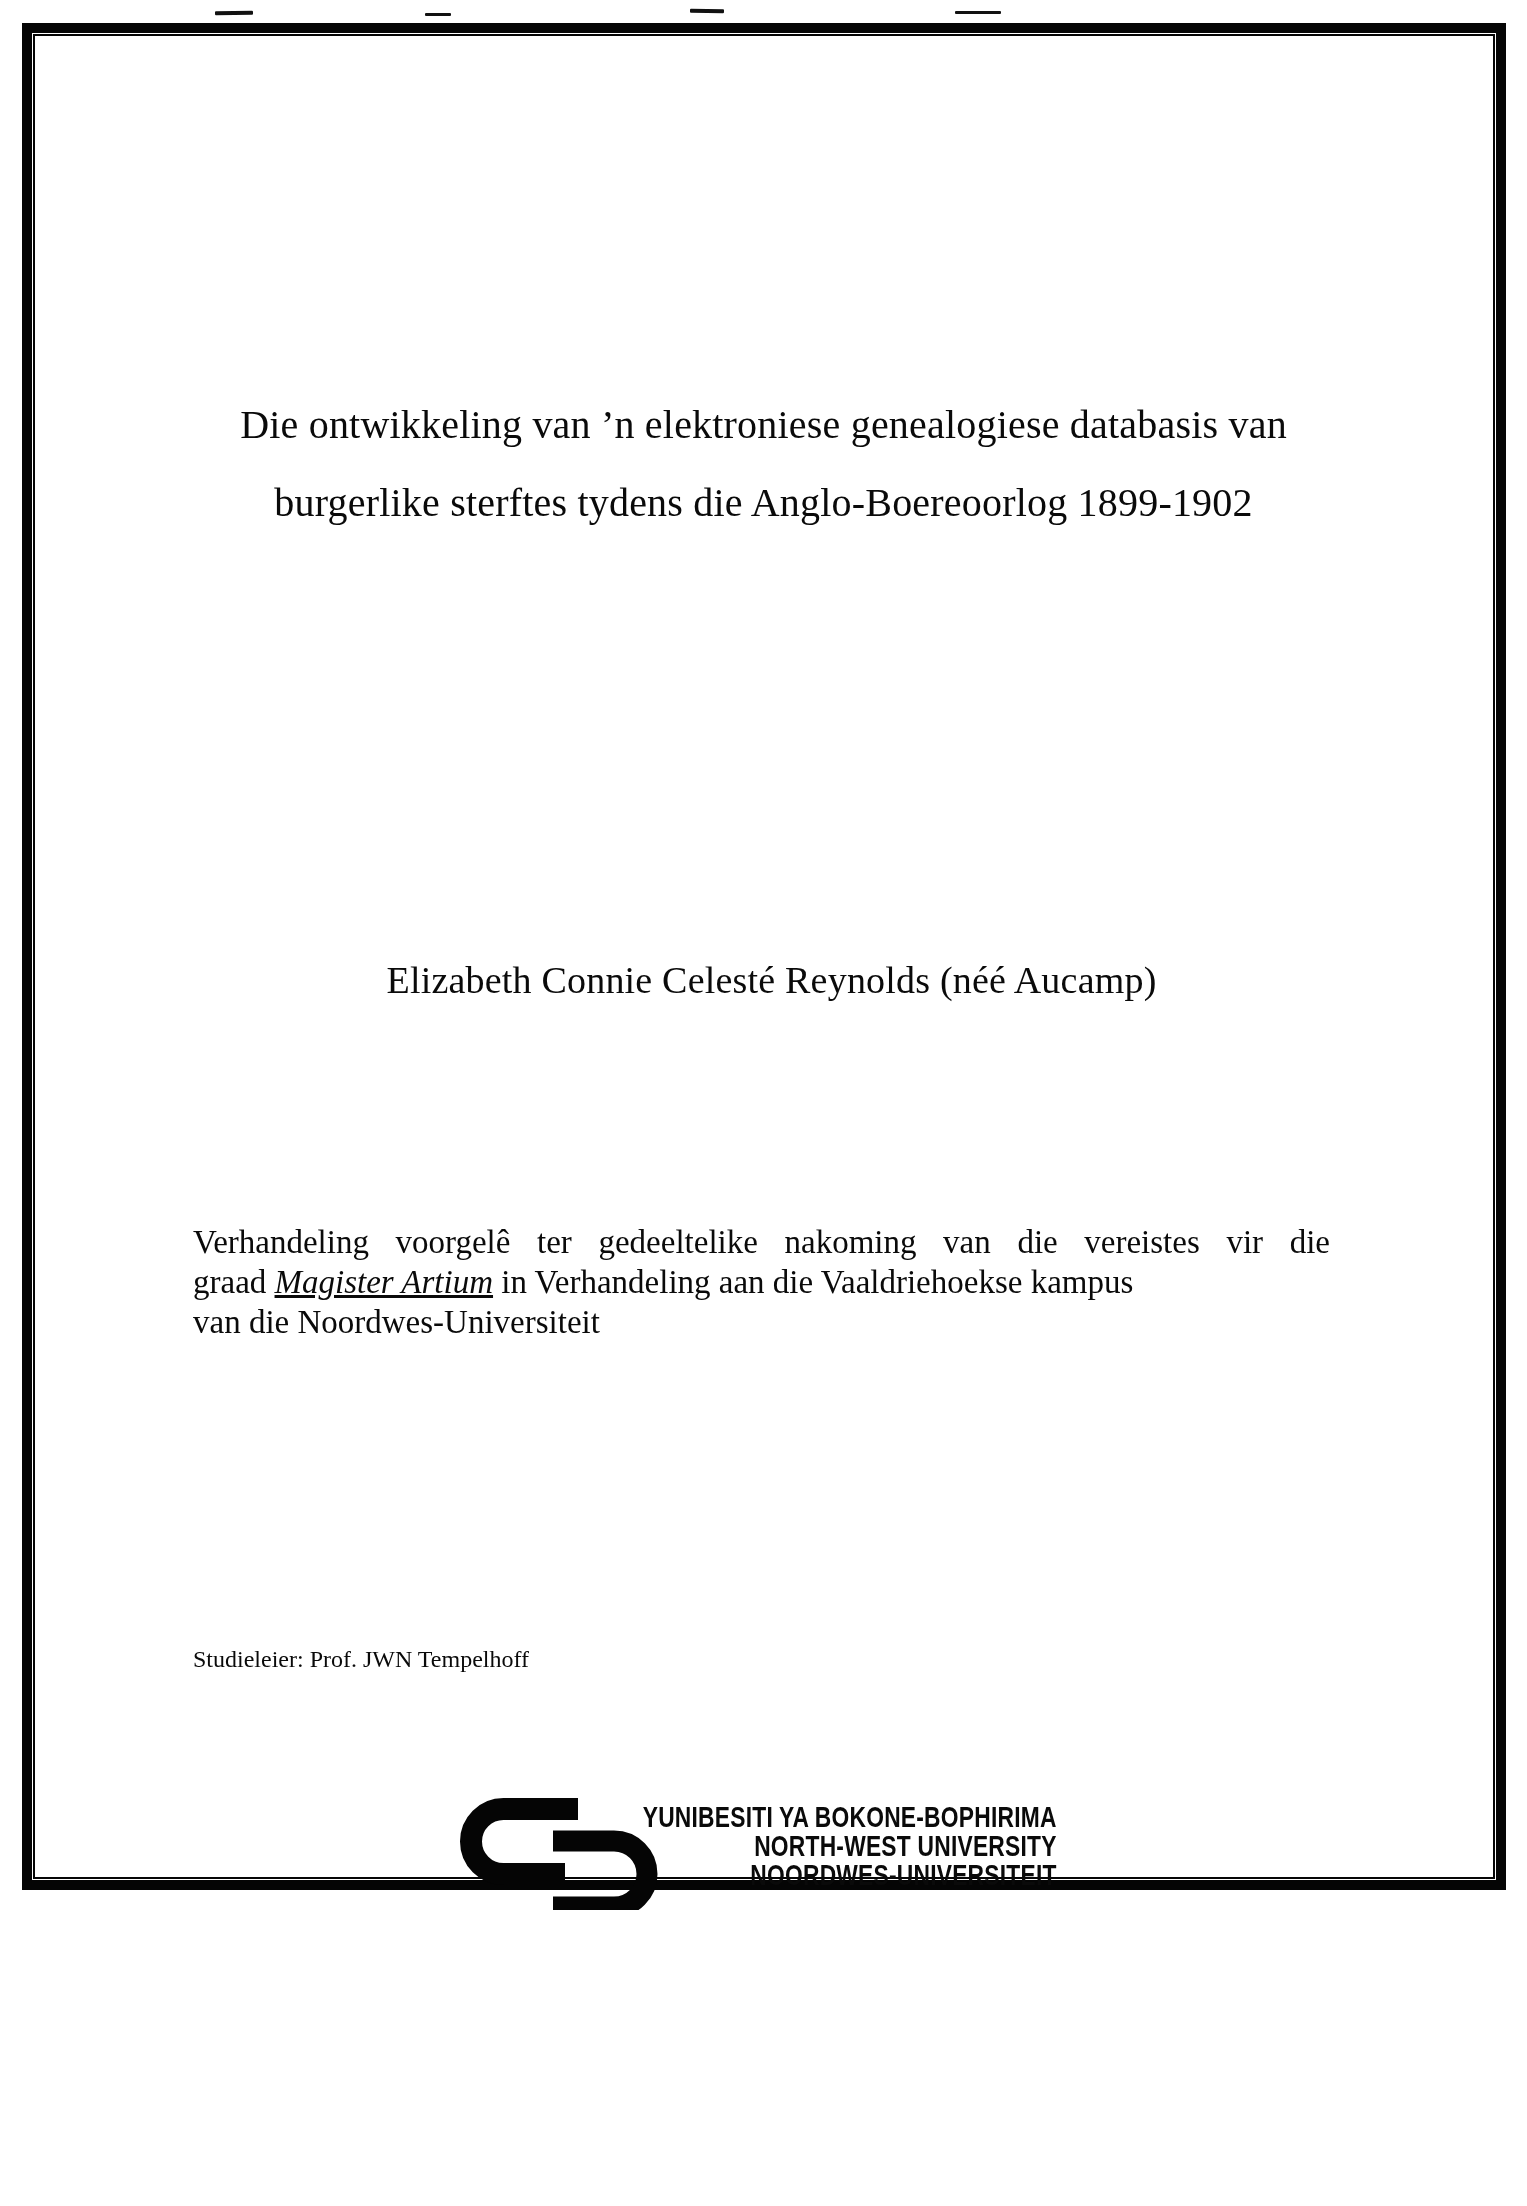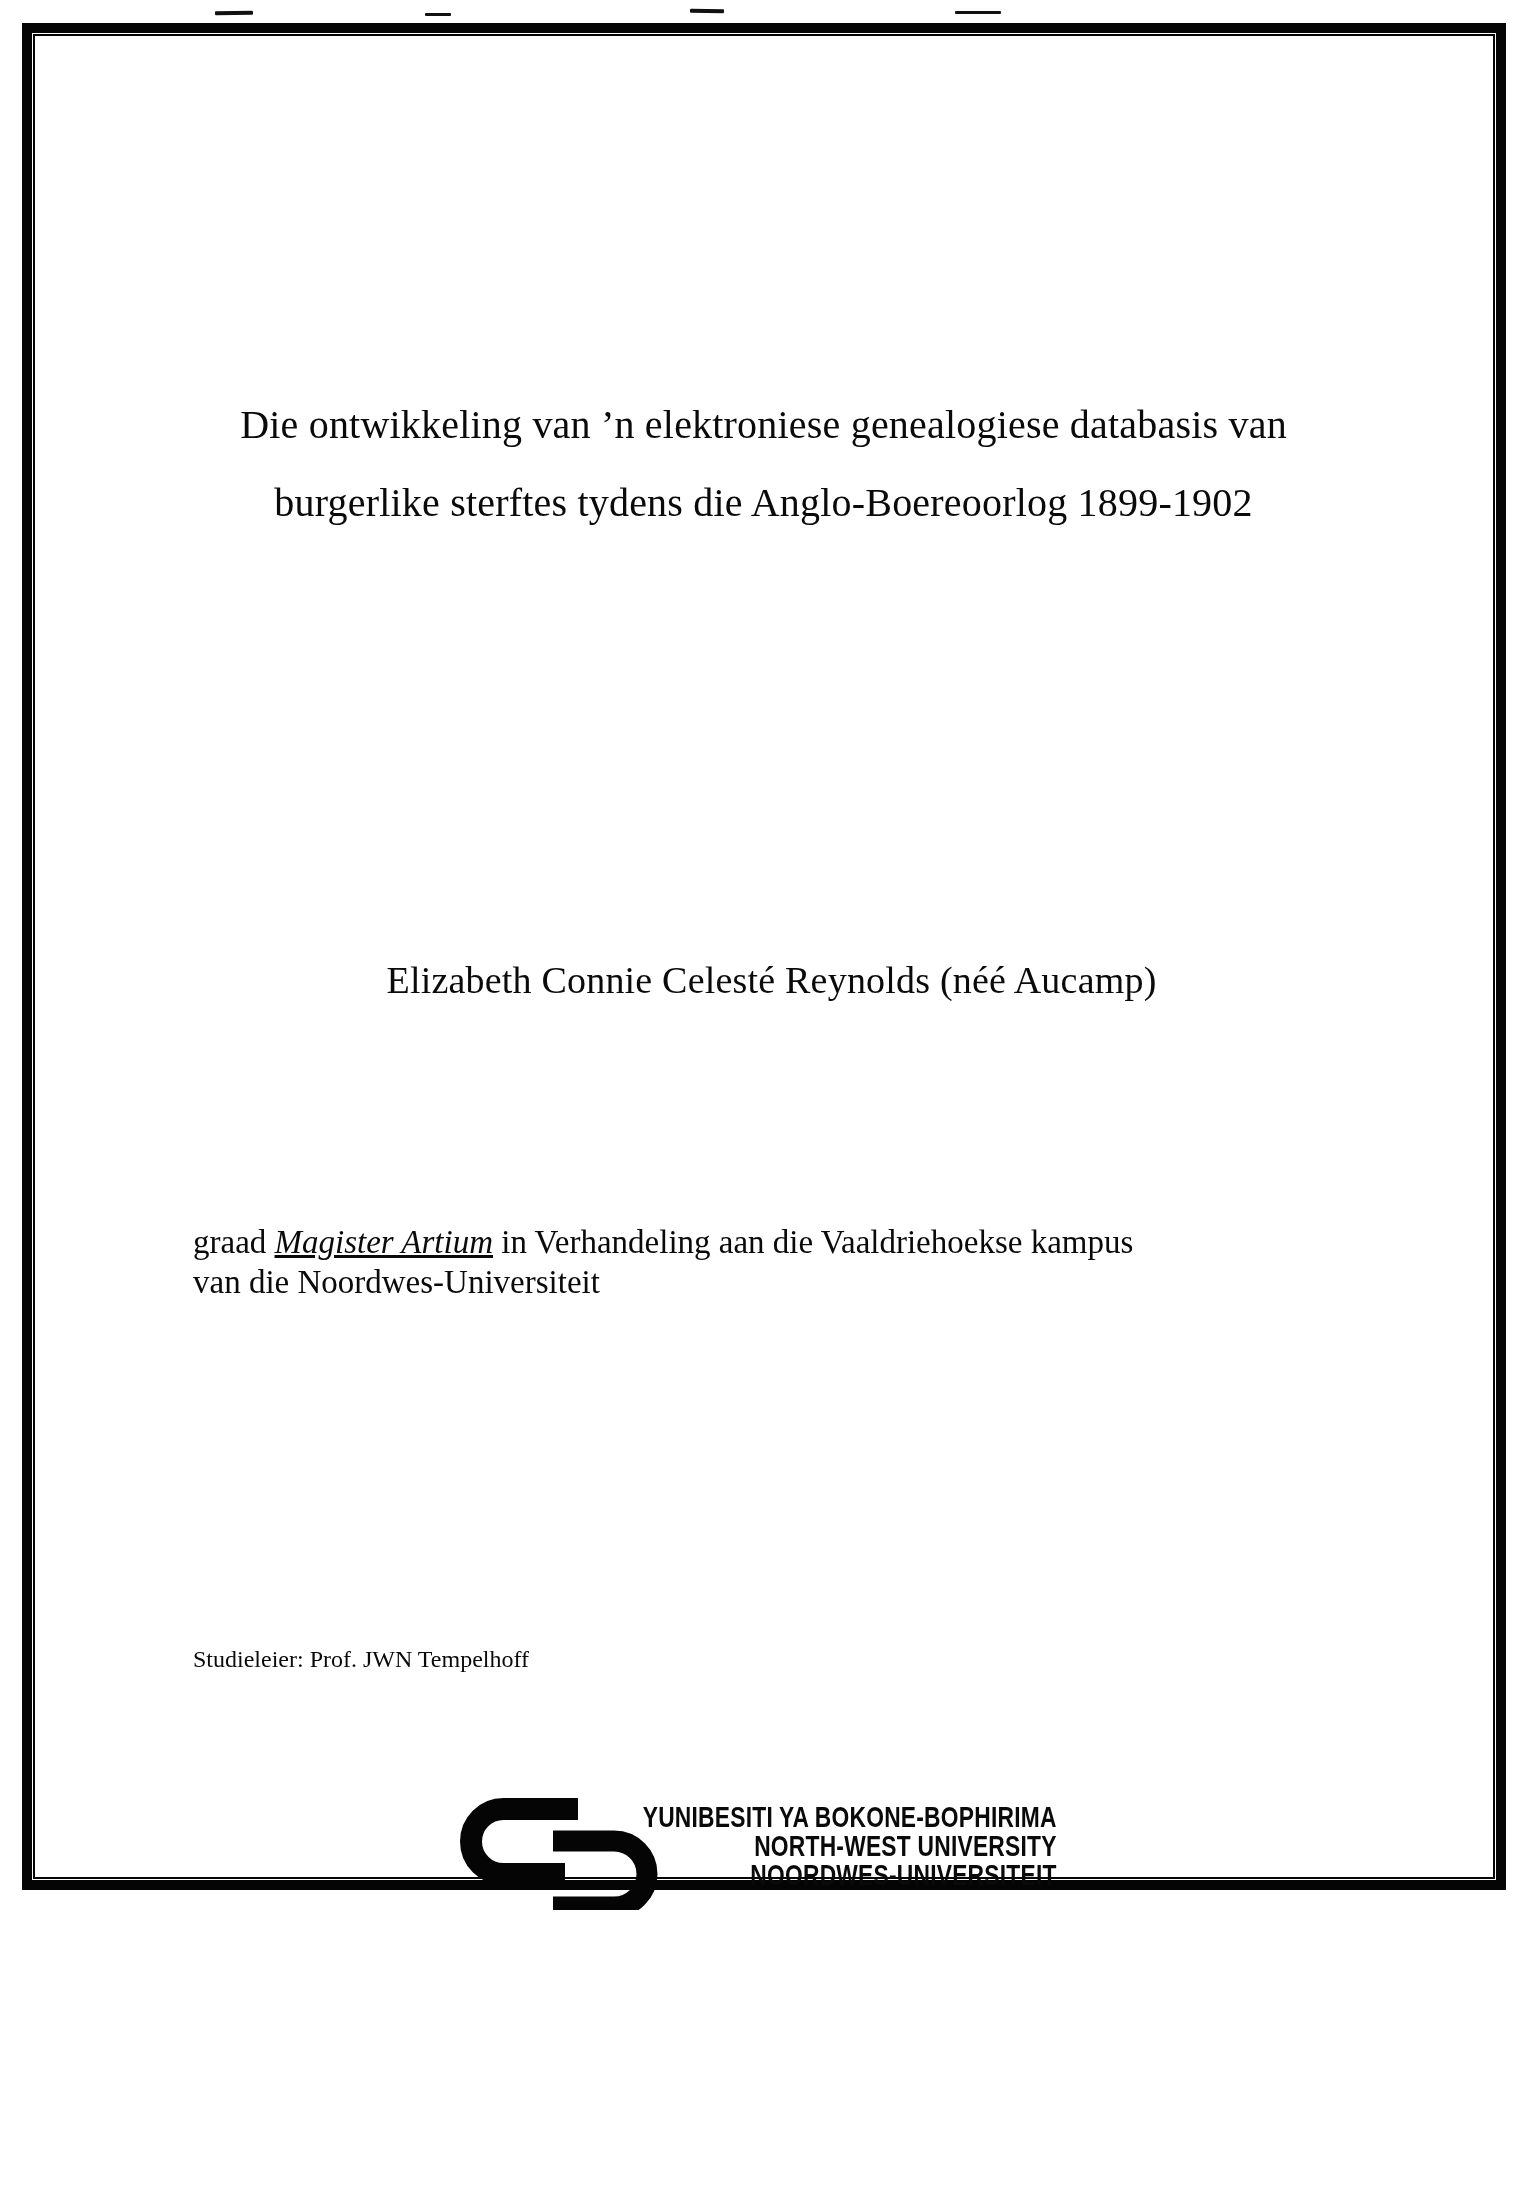--- a/index.html
+++ b/index.html
@@ -113,20 +113,21 @@
 
   <div class="title">
     <div>Die ontwikkeling van ’n elektroniese genealogiese databasis van</div>
     <div>burgerlike sterftes tydens die Anglo-Boereoorlog 1899-1902</div>
   </div>
 
 
   <div class="author">Elizabeth Connie Celesté Reynolds (néé Aucamp)</div>
 
   <div class="statement">
+    <div class="st-line1">Verhandeling voorgelê ter gedeeltelike nakoming van die vereistes vir die</div>
     <div><span>graad </span><span class="it">Magister Artium</span><span> in Verhandeling aan die Vaaldriehoekse kampus</span></div>
     <div>van die Noordwes-Universiteit</div>
   </div>
 
   <div class="supervisor">
     <div>Studieleier: Prof. JWN Tempelhoff</div>
   </div>
 
   <div class="logo">
     <svg class="logo-mark" width="205" height="125" viewBox="0 0 205 125" xmlns="http://www.w3.org/2000/svg">

